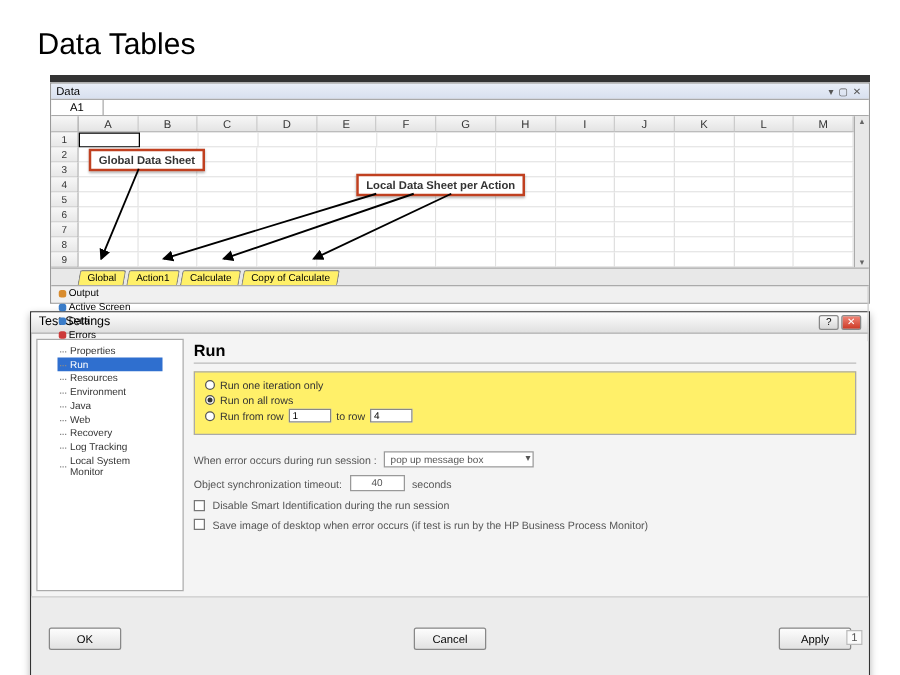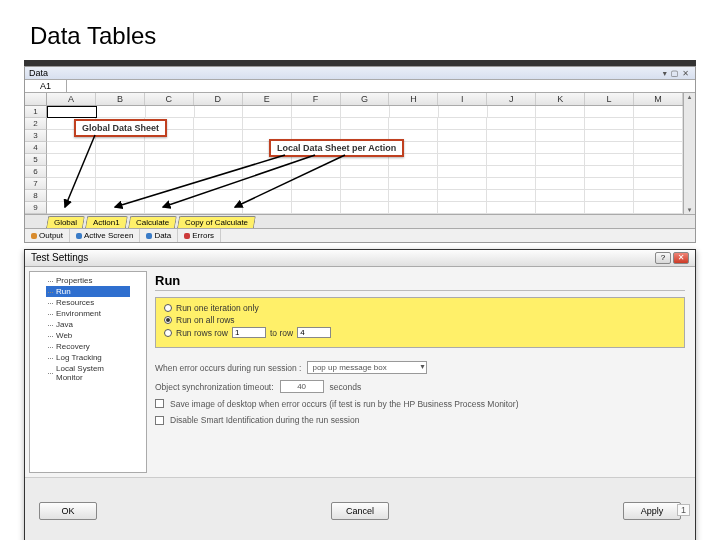--- a/index.html
+++ b/index.html
@@ -1,19 +1,19 @@
 <!DOCTYPE html>
 <html><head>
 <meta charset="utf-8">
 <style>
   * { box-sizing: border-box; margin: 0; padding: 0; }
   body { font-family: Arial, sans-serif; background: #fff; width: 720px; height: 540px; overflow: hidden; position: relative; }
   .slide { padding: 4px 0 0 0; }
   .title { font-size: 24px; font-weight: 400; padding: 18px 0 6px 30px; color: #000; }
-  .panel-wrap { margin: 4px 24px 0 24px; border-top: 6px solid #333; }
+  .panel-wrap { margin: 4px 24px 0 40px; border-top: 6px solid #333; }
 
   
   .data-panel { background: #f4f4f4; border: 1px solid #999; position: relative; }
   .data-title { background: linear-gradient(#e9eef7,#d8e0ef); border-bottom: 1px solid #aaa; font-size: 9px; padding: 1px 4px; display: flex; justify-content: space-between; }
   .data-title .wctrls span { font-size: 8px; color: #555; padding: 0 2px; }
   .cellref-row { display: flex; border-bottom: 1px solid #aaa; background: #fff; }
   .cellref-box { width: 42px; border-right: 1px solid #aaa; text-align: center; font-size: 9px; padding: 1px 0; }
   .formula-box { flex: 1; font-size: 9px; padding: 1px 4px; }
   .grid { position: relative; }
   .grid-header { display: flex; background: linear-gradient(#f7f7f7,#e4e4e4); border-bottom: 1px solid #aaa; }
@@ -23,21 +23,21 @@
   .grid-row { display: flex; height: 12px; }
   .grid-row .rowhead { width: 22px; border-right: 1px solid #aaa; border-bottom: 1px solid #ccc; background: linear-gradient(#f7f7f7,#e8e8e8); text-align: center; font-size: 8px; color: #333; line-height: 12px; }
   .grid-row .cell { flex: 1; border-right: 1px solid #e0e0e0; border-bottom: 1px solid #e0e0e0; background: #fff; }
   .grid-row .cell.active { border: 1px solid #000; }
   .scroll-col { width: 12px; background: #e8e8e8; border-left: 1px solid #aaa; display: flex; flex-direction: column; justify-content: space-between; align-items: center; font-size: 7px; color: #666; }
 
   
   .sheet-tabs { display: flex; background: #e8e8e8; border-top: 1px solid #aaa; height: 14px; align-items: flex-end; padding-left: 22px; position: relative; }
   .sheet-tab { background: #fff069; border: 1px solid #888; border-bottom: none; font-size: 8px; padding: 1px 6px; margin-right: 2px; border-radius: 2px 2px 0 0; transform: skewX(-10deg); }
   .sheet-tab span { display: inline-block; transform: skewX(10deg); }
-  .pane-tabs { display: flex; background: #f0f0f0; border-top: 1px solid #aaa; height: 14px; font-size: 8px; }
+  .pane-tabs { display: flex; background: #f0f0f0; border-top: 1px solid #aaa; height: 14px; font-size: 8px; flex-direction: column; }
   .pane-tab { padding: 1px 6px; border-right: 1px solid #ccc; display: flex; align-items: center; gap: 2px; }
   .pane-tab .dot { width: 6px; height: 6px; border-radius: 2px; display: inline-block; }
 
   
   .callout { position: absolute; background: #fff; border: 2px solid #c04020; font-size: 9px; padding: 2px 6px; font-weight: bold; color: #333; box-shadow: 0 1px 2px rgba(0,0,0,0.3); }
   .arrow-svg { position: absolute; top: 0; left: 0; pointer-events: none; }
 
   
   .dialog { margin: 6px 24px 0 24px; border: 1px solid #333; background: #f4f4f4; box-shadow: 0 2px 6px rgba(0,0,0,0.3); }
   .dlg-title { background: linear-gradient(#fdfdfd,#e0e0e0); border-bottom: 1px solid #aaa; font-size: 10px; padding: 2px 6px; display: flex; justify-content: space-between; }
@@ -242,21 +242,21 @@
                 <div class="cell"></div>
                 <div class="cell"></div>
                 <div class="cell"></div>
                 <div class="cell"></div>
                 <div class="cell"></div>
                 <div class="cell"></div>
                 <div class="cell"></div>
               </div>
             </div>
 
-          <div class="callout" style="top:26px; left:49px;">Global Data Sheet</div>
+          <div class="callout" style="top:26px; left:30px;">Global Data Sheet</div>
           <div class="callout" style="top:46px; left:244px;">Local Data Sheet per Action</div>
 
           <svg class="arrow-svg" width="660" height="130">
             <defs>
                 <marker id="ah" markerWidth="6" markerHeight="6" refX="5" refY="3" orient="auto">
                   <path d="M0,0 L6,3 L0,6 Z" fill="#000"></path>
                 </marker>
               </defs>
             <line x1="70" y1="42" x2="40" y2="114" stroke="#000" stroke-width="1.5" marker-end="url(#ah)"></line>
             <line x1="260" y1="62" x2="90" y2="114" stroke="#000" stroke-width="1.5" marker-end="url(#ah)"></line>
@@ -324,43 +324,43 @@
           <div class="radio-row">
               <span class="radio"></span>
               <span>Run one iteration only</span>
             </div>
           <div class="radio-row">
               <span class="radio checked"></span>
               <span>Run on all rows</span>
             </div>
           <div class="radio-row">
             <span class="radio"></span>
-            <span>Run rows row</span>
+            <span>Run from row</span>
             <input type="text" value="1" style="">
             <span>to row</span>
             <input type="text" value="4" style="">
           </div>
         </div>
 
         <div class="setting-row" style="margin-top:10px;">
           <span>When error occurs during run session :</span>
           <span class="combo">pop up message box</span>
         </div>
         <div class="setting-row">
           <span>Object synchronization timeout:</span>
           <span class="num">40</span>
           <span>seconds</span>
         </div>
+        <div class="setting-row">
+          <span class="check"></span>
+          <span>Disable Smart Identification during the run session</span>
+        </div>
         <div class="setting-row" style="align-items:flex-start;">
           <span class="check"></span>
           <span style="max-width:360px;">Save image of desktop when error occurs (if test is run by the HP Business Process Monitor)</span>
-        </div>
-        <div class="setting-row">
-          <span class="check"></span>
-          <span>Disable Smart Identification during the run session</span>
         </div>
       </div>
     </div>
     <div class="dlg-buttons">
       <button class="btn">OK</button>
       <button class="btn">Cancel</button>
       <button class="btn">Apply</button>
     </div>
   </div>
 

